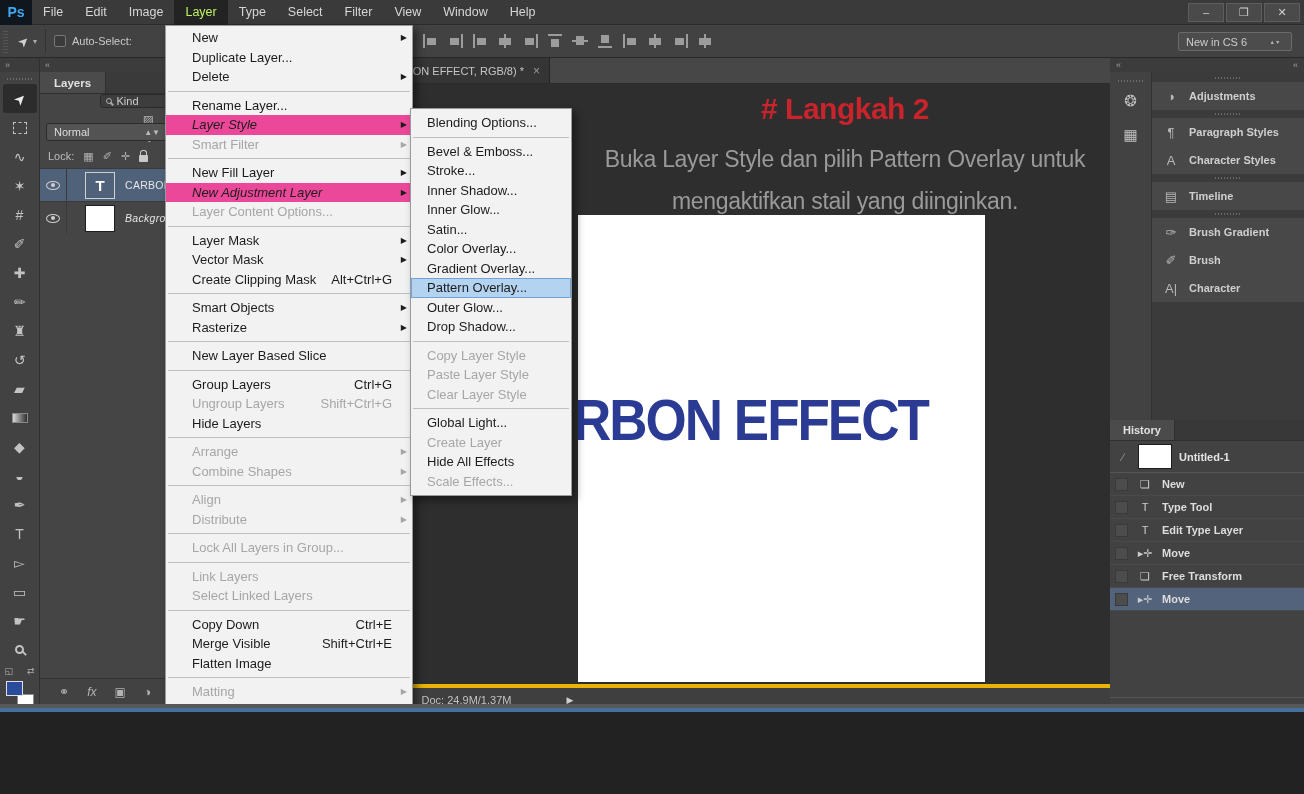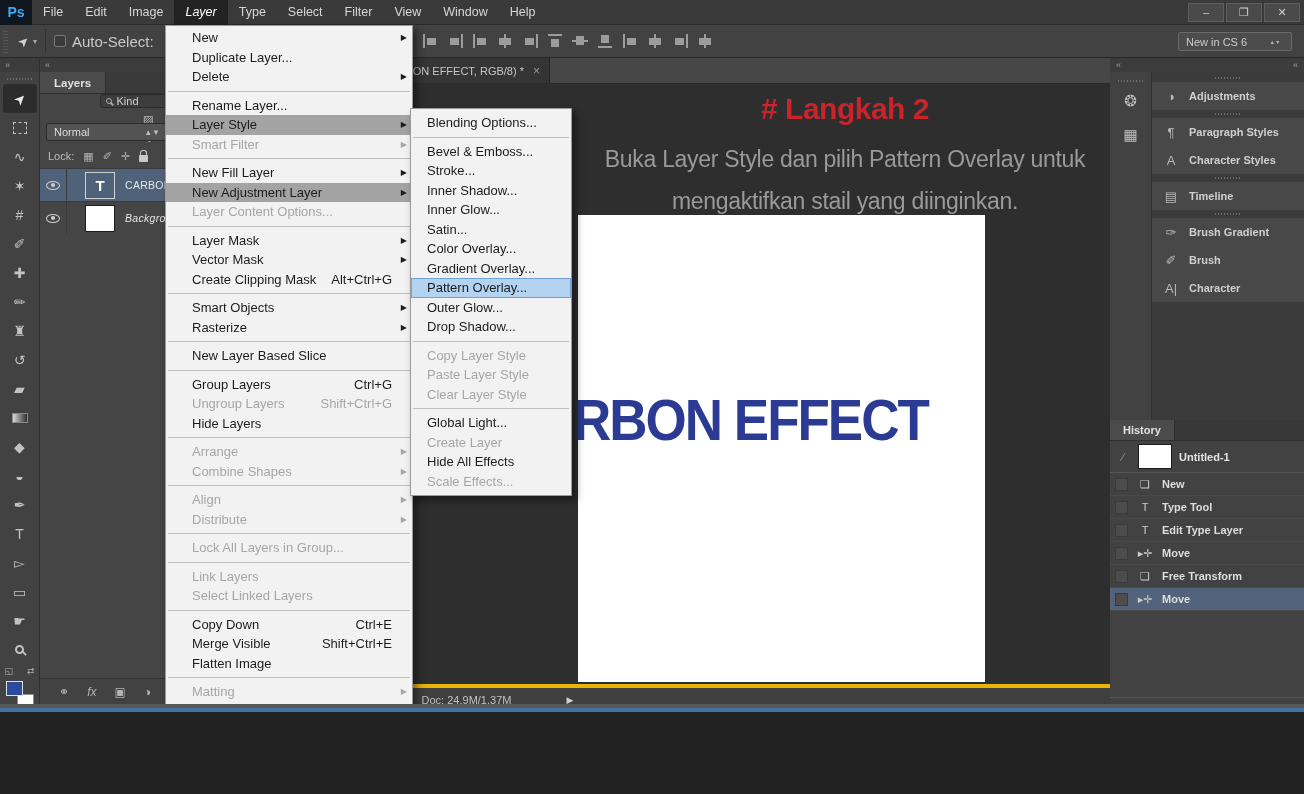--- a/index.html
+++ b/index.html
@@ -5,36 +5,36 @@
   * { margin:0; padding:0; box-sizing:border-box; }
   body { background:#222; font-family:"Liberation Sans","DejaVu Sans",sans-serif; }
   #app { position:relative; width:1304px; height:712px; background:#3b3b3b; overflow:hidden; }
 
   
   .menubar { position:absolute; top:0; left:0; right:0; height:25px; background:#3a3a3a;
              border-bottom:1px solid #2b2b2b; display:flex; align-items:center; z-index:50; }
   .ps-logo { width:32px; height:25px; background:#10161d; color:#3da9f5; font-weight:bold;
              font-size:14px; display:flex; align-items:center; justify-content:center; }
   .mb-item { padding:0 11px; height:25px; line-height:25px; font-size:12.5px; color:#d6d6d6; cursor:default; }
-  .mb-item.active { background:#232323; color:#ffffff;font-style:italic; }
+  .mb-item.active { background:#232323; color:#bef264; }
   .win-controls { margin-left:auto; display:flex; padding-right:4px; }
   .win-btn { width:36px; height:19px; margin-left:2px; background:#4a4a4a; border:1px solid #5d5d5d;
              color:#cfcfcf; font-size:11px; display:flex; align-items:center; justify-content:center; }
 
   
   .optionsbar { position:absolute; top:25px; left:0; right:0; height:33px; background:#424242;
                 border-bottom:1px solid #282828; display:flex; align-items:center; z-index:10; }
   .ob-grip { width:5px; height:24px; margin-left:3px;
              background:repeating-linear-gradient(0deg,#555 0 1px,transparent 1px 3px); }
   .ob-tool { color:#d0d0d0; font-size:13px; margin-left:10px; display:flex; align-items:center; gap:4px; }
   .ob-tool .arrow-glyph { display:inline-block; transform:rotate(-45deg); }
   .ob-caret { font-size:8px; color:#aaa; }
   .ob-div { width:1px; height:24px; background:#333; margin:0 8px; }
   .ob-checkbox { width:12px; height:12px; background:#3a3a3a; border:1px solid #777; border-radius:2px; margin-right:6px; }
-  .ob-label { font-size:15px; color:#c9c9c9; }
+  .ob-label { font-size:11px; color:#c9c9c9; }
   .align-group { position:absolute; left:418px; top:9px; display:flex; align-items:center; }
   .ai { position:relative; width:17px; height:14px; margin:0 4px; display:inline-block; }
   .ai::before, .ai::after { content:""; position:absolute; background:#9c9c9c; }
   .ai.vl::before { left:1px; top:0; width:2px; height:14px; } .ai.vl::after { left:5px; top:4px; width:9px; height:7px; }
   .ai.vc::before { left:7px; top:0; width:2px; height:14px; } .ai.vc::after { left:2px; top:4px; width:12px; height:7px; }
   .ai.vr::before { right:1px; top:0; width:2px; height:14px; } .ai.vr::after { right:5px; top:4px; width:9px; height:7px; }
   .ai.ht::before { top:0; left:1px; height:2px; width:14px; } .ai.ht::after { top:5px; left:4px; width:8px; height:8px; }
   .ai.hm::before { top:6px; left:0; height:2px; width:16px; } .ai.hm::after { top:2px; left:4px; width:8px; height:9px; }
   .ai.hb::before { bottom:0; left:1px; height:2px; width:14px; } .ai.hb::after { bottom:5px; left:4px; width:8px; height:8px; }
   .preset-dd { position:absolute; right:12px; top:7px; width:114px; height:19px; background:#4c4c4c;
@@ -176,21 +176,21 @@
           z-index:60; }
   .submenu { position:absolute; left:410px; top:108px; width:162px; background:#f2f2f2;
              border:1px solid #9a9a9a; box-shadow:4px 4px 8px rgba(0,0,0,.45); padding:4px 0;
              z-index:61; }
   .mi { position:relative; height:19.5px; display:flex; align-items:center; font-size:13px;
         color:#1c1c1c; cursor:default; }
   .menu .mi { padding-left:26px; }
   .submenu .mi { padding-left:16px; }
   .mi-short { margin-left:auto; padding-right:20px; }
   .mi-arrow { position:absolute; right:5px; font-size:8px; }
-  .mi.highlight { background:#a3a3a3; }
+  .mi.highlight { background:#ec4899;font-style:italic; }
   .mi.selected { background:#b3d3f0; box-shadow:inset 0 0 0 1px #70a3d6; }
   .mi.disabled { color:#a6a6a6; }
   .mi.separator { height:9px; }
   .mi.separator::after { content:""; position:absolute; left:2px; right:2px; top:4px;
                          border-top:1px solid #c0c0c0; }
 
   
   .winedge { position:absolute; left:0; right:0; bottom:4px; height:4px; background:#585858; z-index:70; }
   .taskbar { position:absolute; left:0; right:0; bottom:0; height:4px; background:#45719e; z-index:71; }
 </style>

